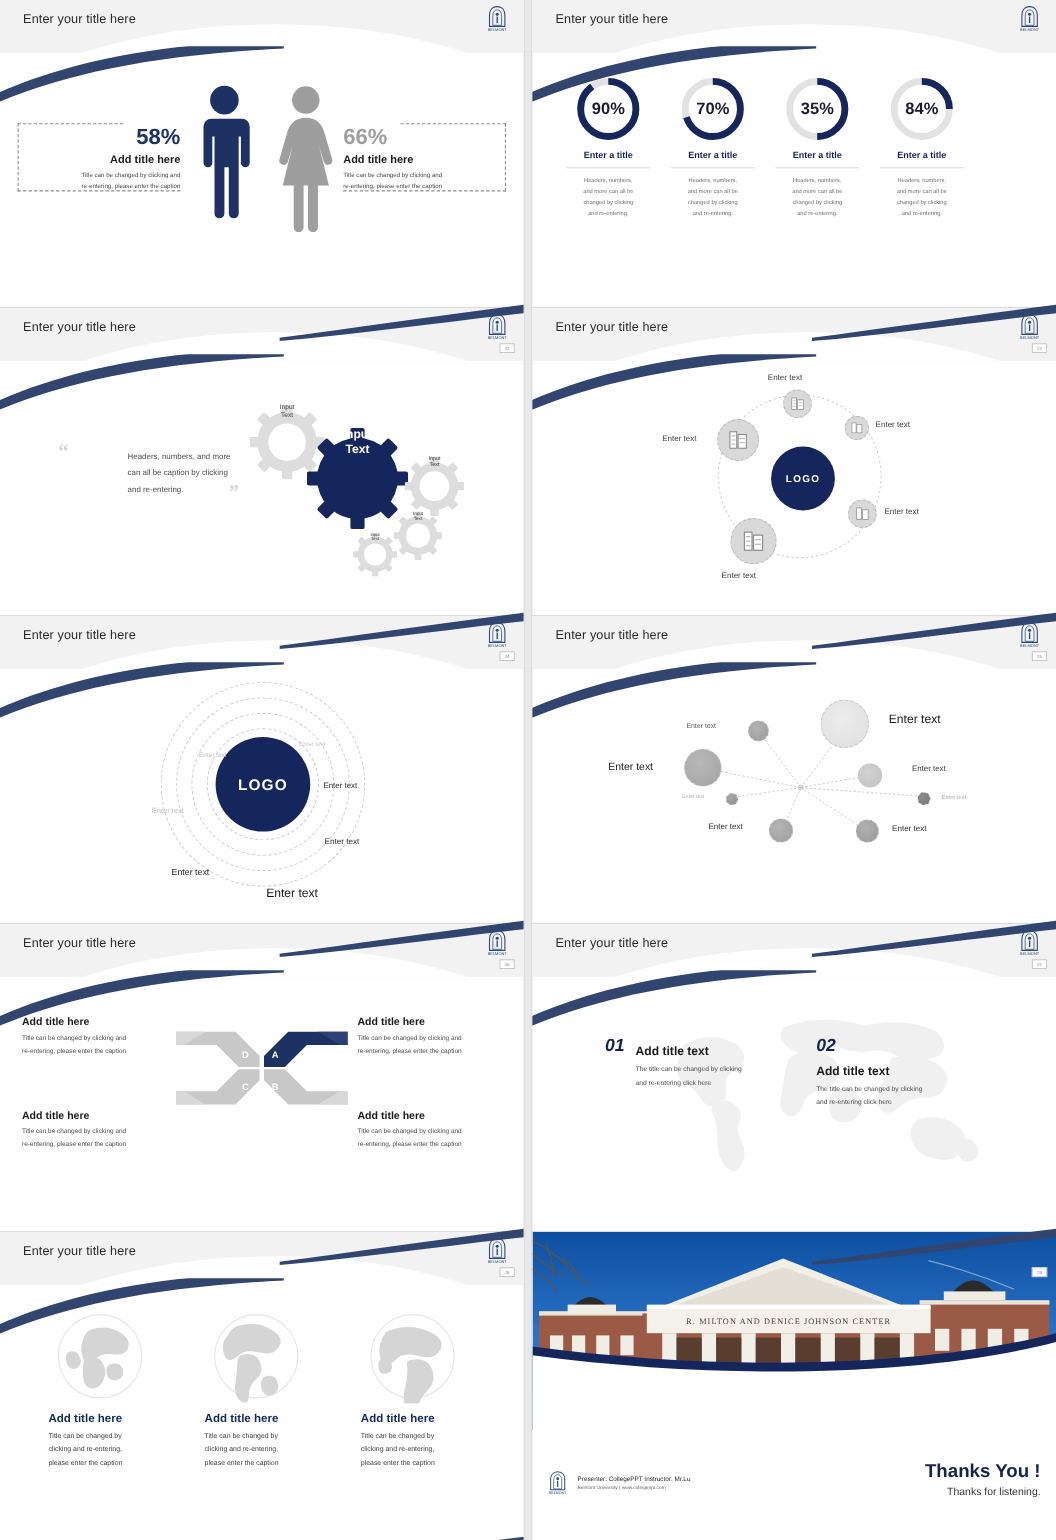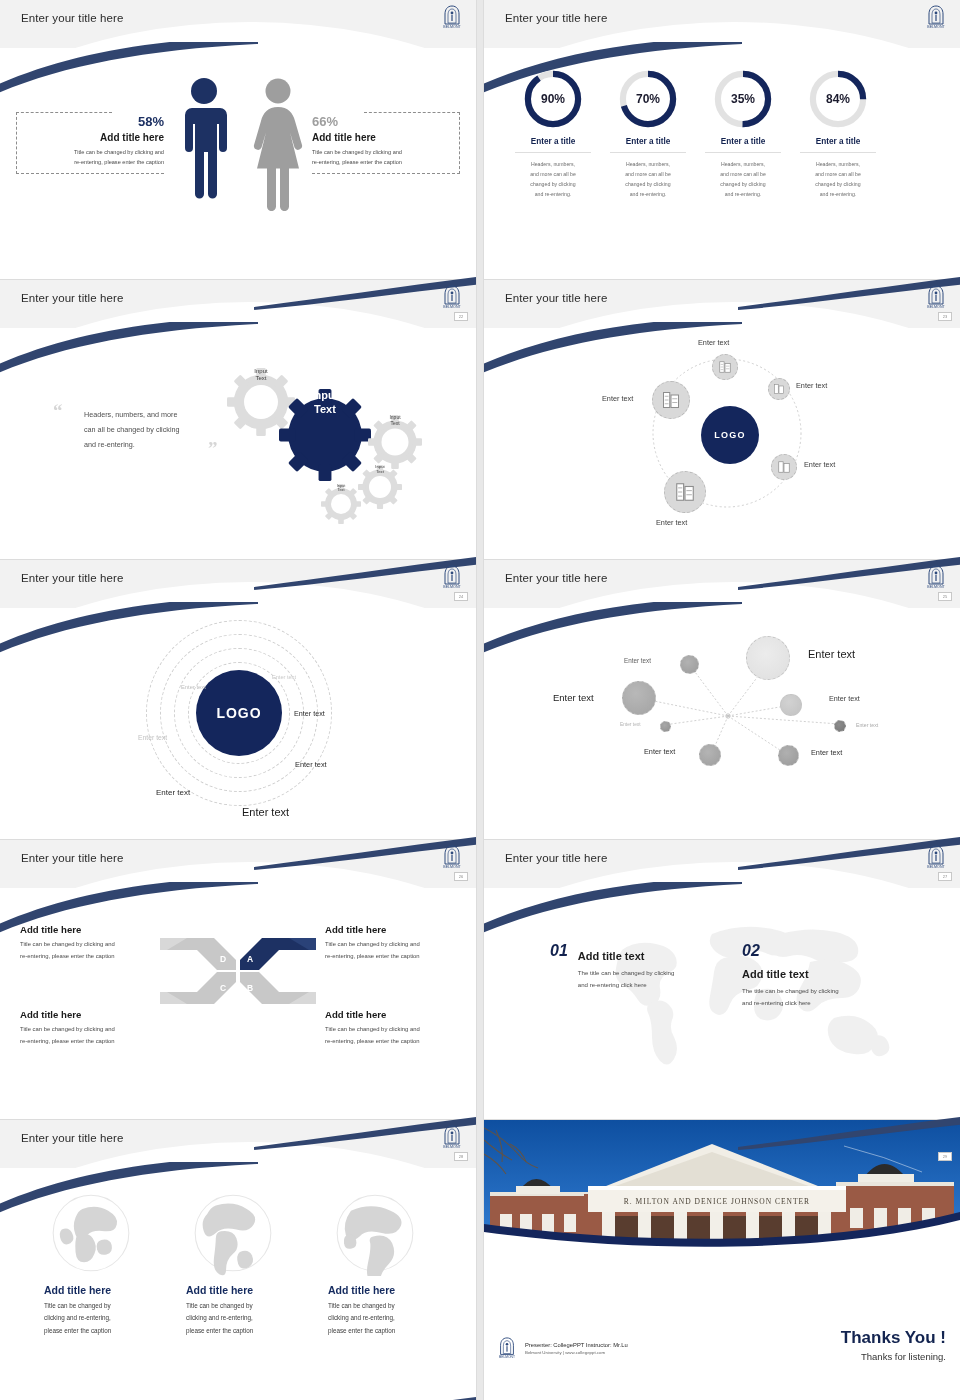--- a/index.html
+++ b/index.html
@@ -56,36 +56,36 @@
     position:absolute; right:8px; bottom:3px;
     width:14px; height:9px; border:1px solid #c8c8c8;
     font-size:4px; color:#8a8a8a; text-align:center; line-height:8px;
     z-index:6; background:#fff;
   }
   .body-area { position:absolute; top:48px; left:0; right:0; bottom:0; z-index:4; }
 
   
   .s1-wrap { position:absolute; inset:0; }
   .s1-fig { position:absolute; }
-  .s1-pct { font-size:13px; font-weight:bold; }
+  .s1-pct { font-size:20px; font-weight:bold; }
   .s1-h { font-size:10px; font-weight:bold; color:#1a1a1a; margin-top:3px; }
   .s1-p { font-size:5.6px; color:#4a4a4a; line-height:1.85; margin-top:4px; }
   .s1-bracket { position:absolute; border:1px dashed #8d8d8d; }
 
   
   .s2-col { position:absolute; width:94px; text-align:center; }
   .s2-title { font-size:8.2px; font-weight:bold; color:#12224f; margin-top:7px; }
   .s2-rule { width:76px; height:1px; background:#dedede; margin:6px auto 0; }
   .s2-p { font-size:5.2px; color:#6e6e6e; line-height:1.95; margin-top:6px; }
   .s2-num { position:absolute; top:50%; left:0; right:0; transform:translateY(-50%);
-            font-size:12px; font-weight:bold; color:#1b1b2e; }
+            font-size:15px; font-weight:bold; color:#1b1b2e; }
 
   
   .quote { color:#d6d6d6; font-weight:bold; font-family:"Liberation Serif", serif; }
-  .s3-p { font-size:7.2px; color:#4f4f4f; line-height:2.05; }
+  .s3-p { font-size:7.2px; color:#4f4f4f; line-height:2.05;margin-left:32px; }
   .gear-label { position:absolute; inset:0; display:flex; align-items:flex-start;
                 justify-content:center; text-align:center; line-height:1.15; }
 
   
   .hub-main { position:absolute; border-radius:50%; background:#14265c; color:#fff;
               display:flex; align-items:center; justify-content:center;
               font-size:9px; font-weight:bold; letter-spacing:1.2px; }
   .node { position:absolute; border-radius:50%; background:#d9d9d9;
           border:1px dashed #b9b9b9; display:flex; align-items:center; justify-content:center; }
   .node-lbl { position:absolute; font-size:7.3px; color:#3b3b3b; white-space:nowrap; }
@@ -297,21 +297,21 @@
       </svg>
   <svg class="swoosh-bw" viewBox="0 0 230 36" preserveAspectRatio="none">
     <path d="M230 2 C150 12 70 24 0 33 L0 36 C72 30 154 18 230 10 Z" fill="#31456f"></path>
       </svg>
 
   <div class="body-area">
     <div class="quote" style="position:absolute;left:53px;top:72px;font-size:19px;">“</div>
     <div class="quote" style="position:absolute;left:208px;top:110px;font-size:19px;">”</div>
     <div class="s3-p" style="position:absolute;left:84px;top:80px;width:130px;">
       <div>Headers, numbers, and more</div>
-      <div>can all be changed by clicking</div>
+      <div>can all be caption by clicking</div>
       <div>and re-entering.</div>
     </div>
 
     <div style="position:absolute;left:227px;top:40px;width:68px;height:68px;">
       <svg viewBox="0 0 100 100" width="68" height="68">
             <g fill="#dddddd">
         <circle cx="50" cy="50" r="40"></circle>
         <g>
           <rect x="43" y="0" width="14" height="18" rx="2"></rect>
                 <rect x="43" y="82" width="14" height="18" rx="2"></rect>

